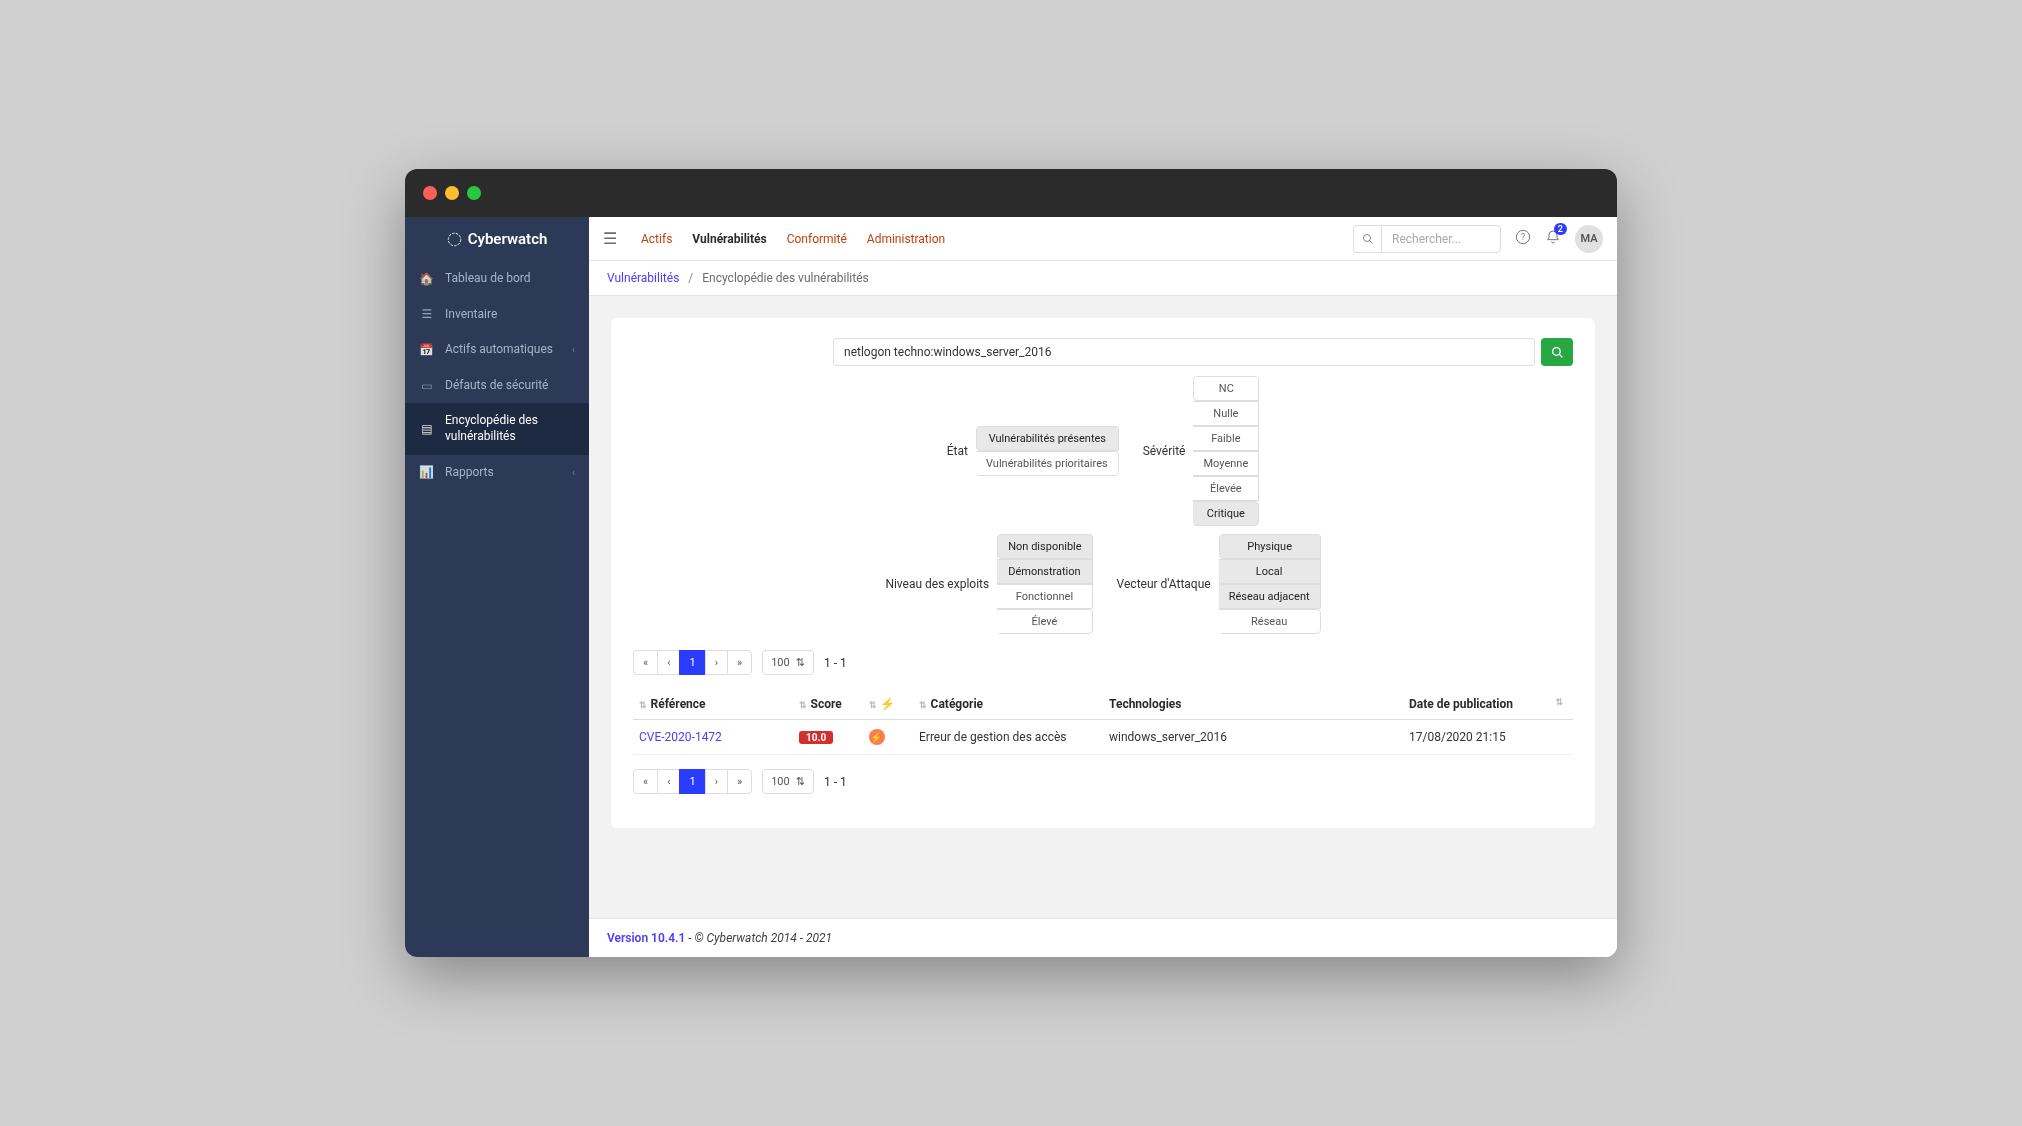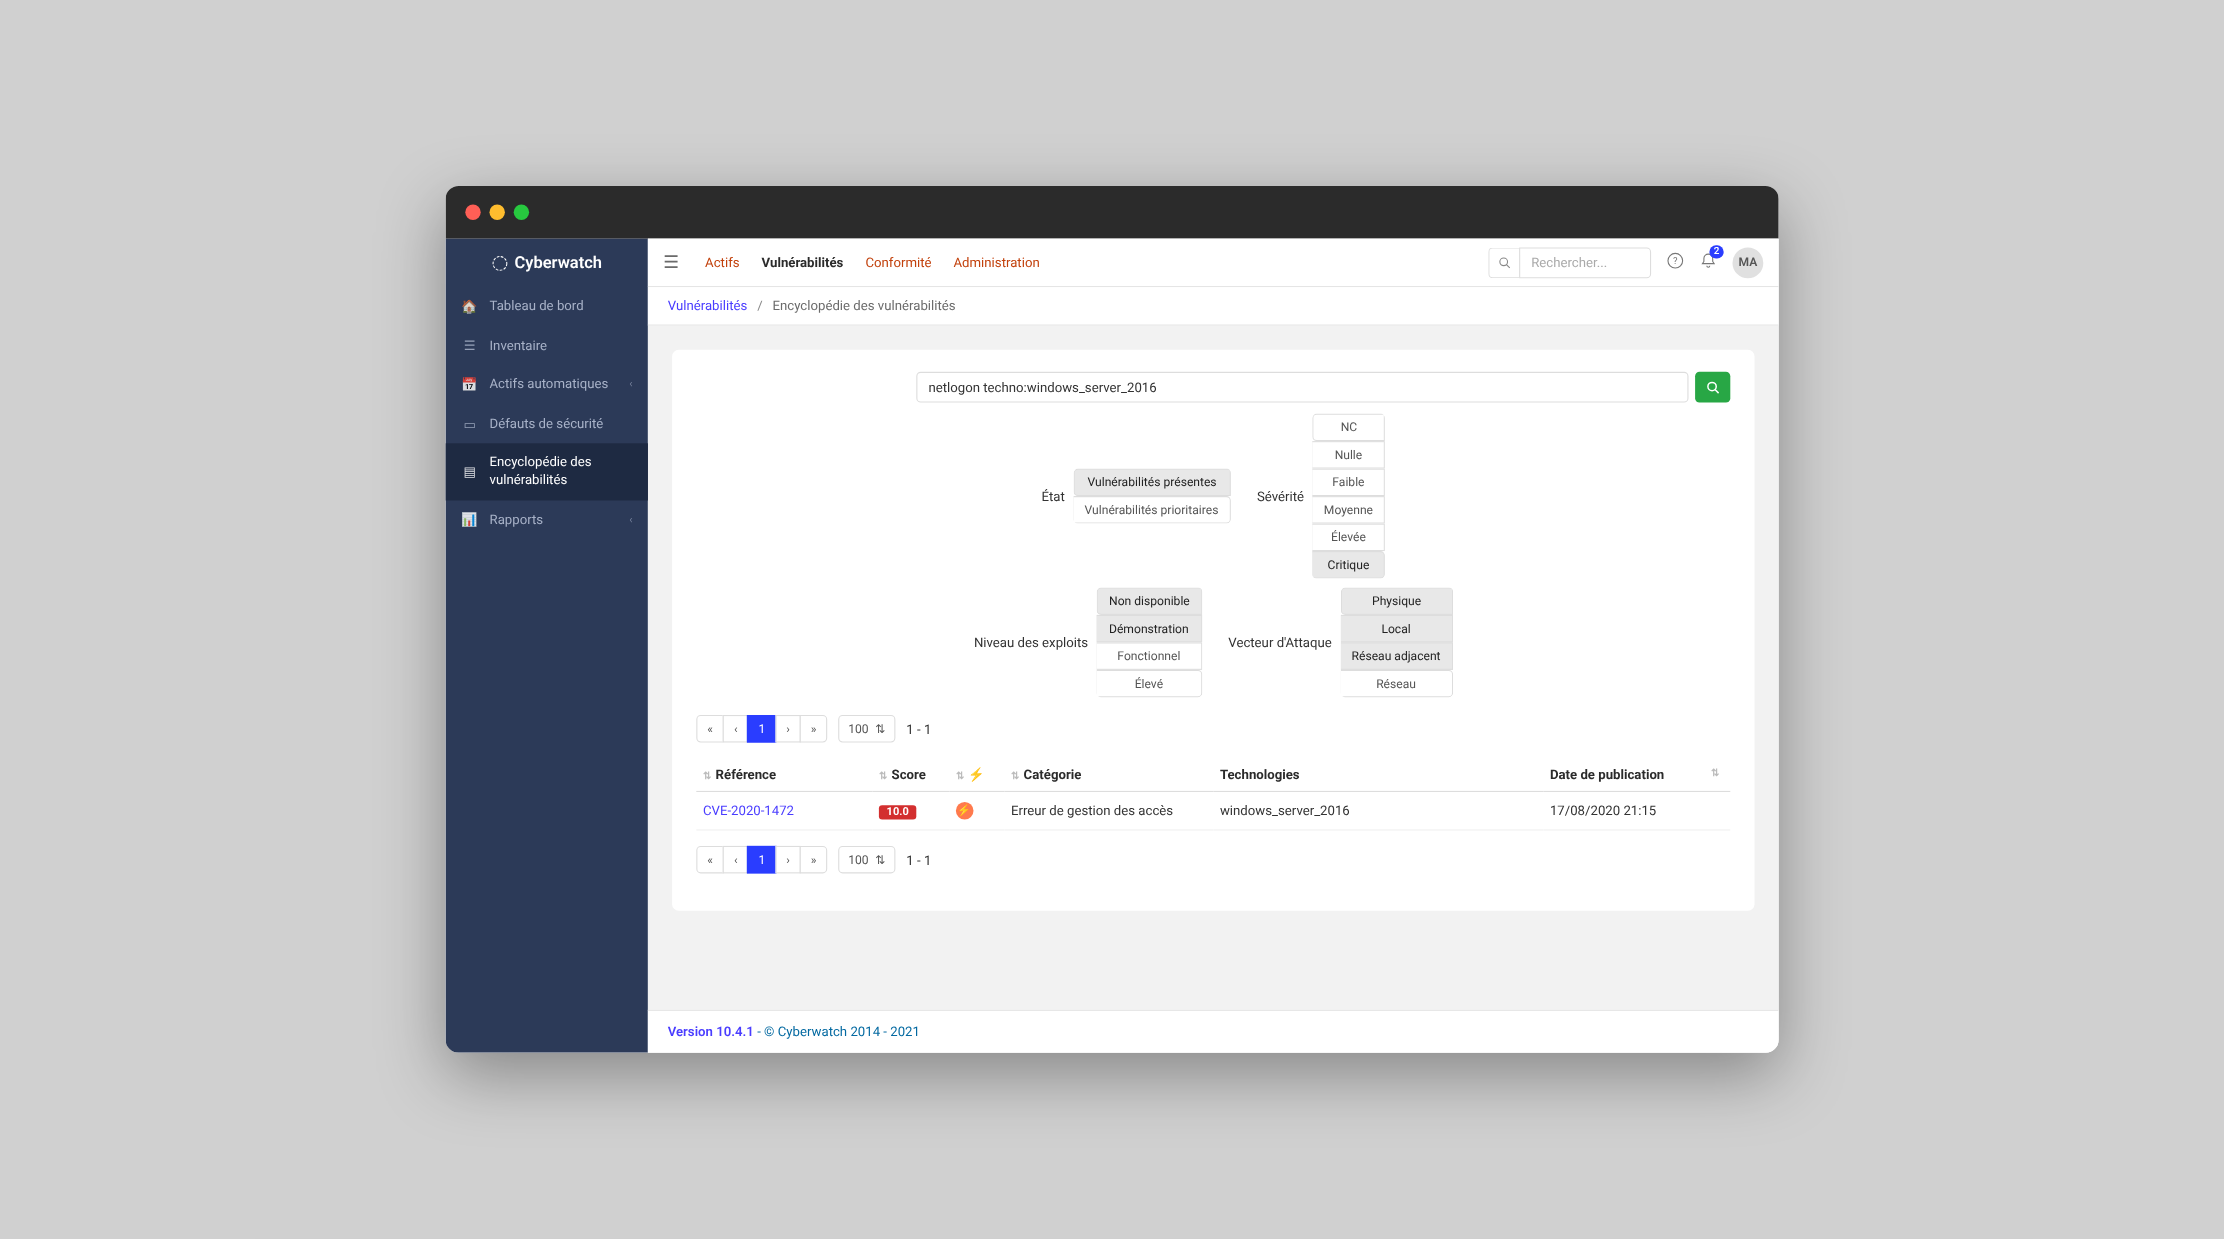--- a/index.html
+++ b/index.html
@@ -64,21 +64,21 @@
 .page-range { font-size: 12px; color: #333; }
 table { width: 100%; border-collapse: collapse; font-size: 12px; }
 th { text-align: left; padding: 8px 6px; color: #2b2b2b; font-weight: 700; border-bottom: 1px solid #ddd; }
 th .sort { font-size: 9px; color: #bbb; margin-right: 4px; cursor: pointer; }
 td { padding: 9px 6px; color: #333; border-bottom: 1px solid #f0f0f0; }
 .cve-link { color: #4a3dff; text-decoration: none; }
 .score-badge { background: #d32f2f; color: #fff; font-size: 10px; font-weight: 700; padding: 1px 7px; border-radius: 3px; }
 .exploit-icon { width: 16px; height: 16px; background: #ff7a4d; border-radius: 50%; display: inline-flex; align-items: center; justify-content: center; color: #fff; font-size: 10px; }
 .footer { background: #fff; padding: 12px 18px; font-size: 12px; border-top: 1px solid #e5e5e5; }
 .footer .ver { color: #4a3dff; font-weight: 600; }
-.footer .copy { color: #0369a1; }
+.footer .copy { color: #404040; font-style: italic; }
 </style>
 </head>
 <body>
 
 <div class="window">
   <div class="titlebar">
     <div class="dot red"></div>
     <div class="dot yellow"></div>
     <div class="dot green"></div>
   </div>

